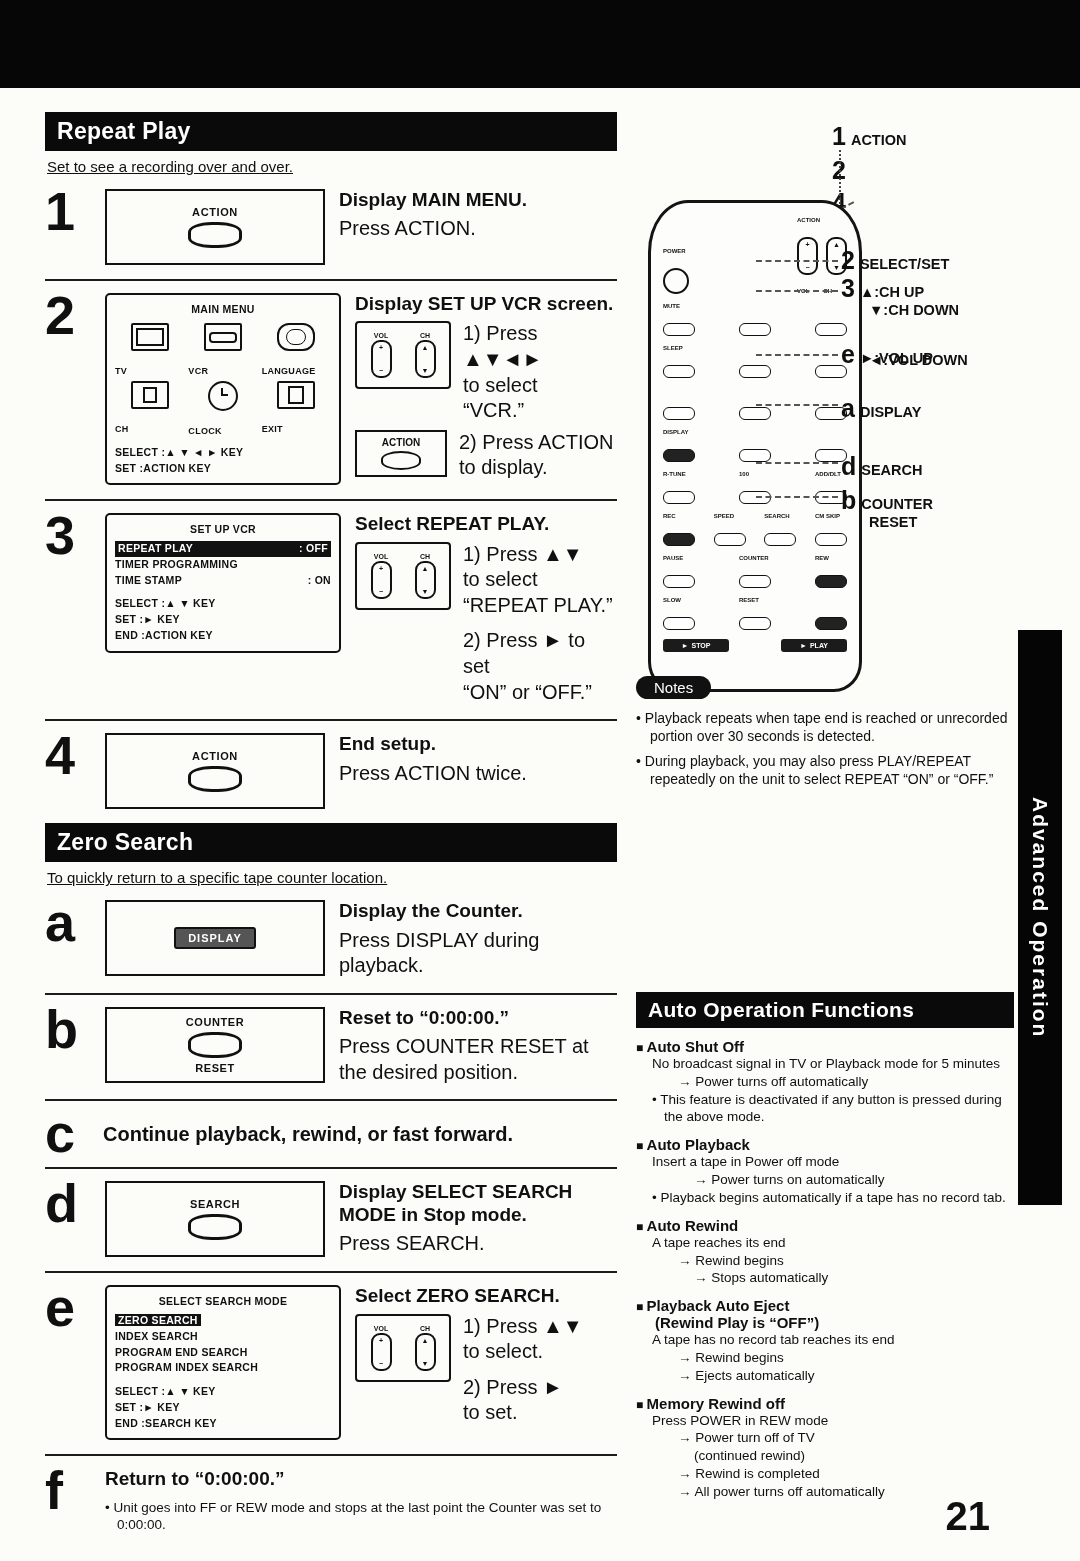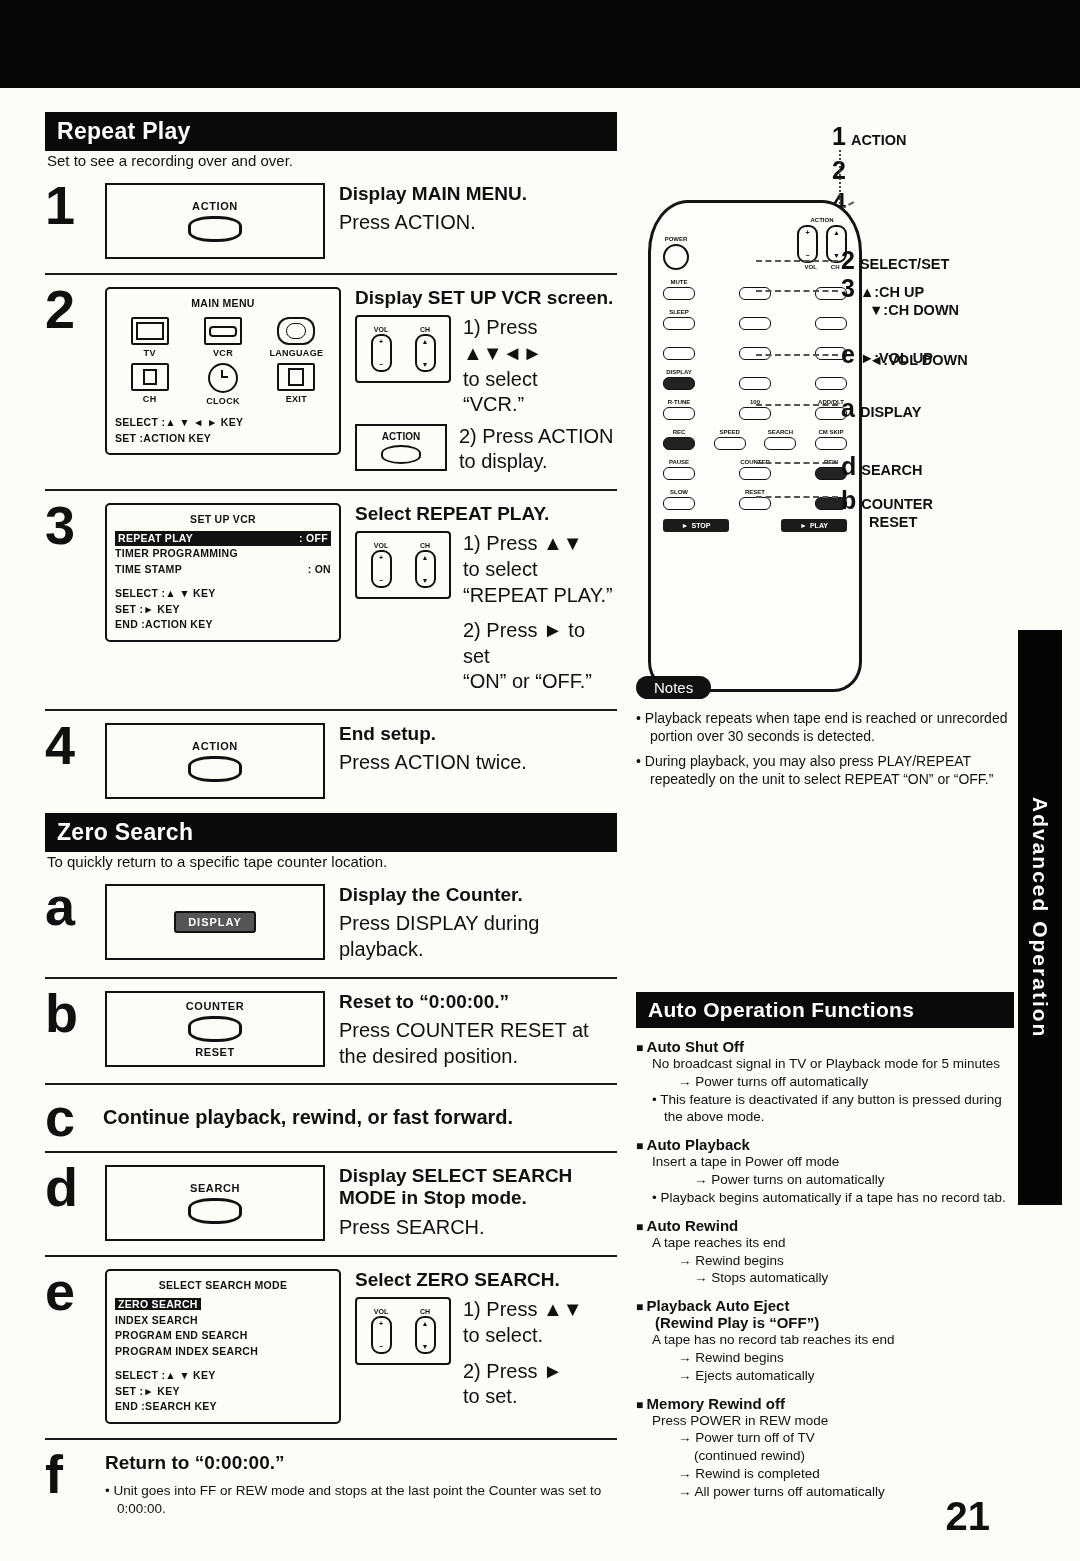--- a/index.html
+++ b/index.html
@@ -3,21 +3,21 @@
 <meta charset="utf-8">
 <style>
   html,body{margin:0;padding:0;}
   body{width:1080px;height:1561px;position:relative;background:#fcfcf9;color:#101010;
        font-family:"Liberation Sans",sans-serif;overflow:hidden;}
   .topbar{position:absolute;left:0;top:0;width:1080px;height:88px;background:#060606;}
 
   
   .left-col{position:absolute;left:45px;top:112px;width:572px;}
   .bar{background:#0a0a0a;color:#fff;font-size:23px;font-weight:bold;padding:6px 12px;letter-spacing:.3px;}
-  .intro{font-size:15px;margin:1px 2px 2px;}
+  .intro{font-size:15px;margin:7px 2px 2px;text-decoration:underline;}
   .step{display:flex;gap:14px;padding:12px 0 14px;border-bottom:2px solid #1c1c1c;align-items:flex-start;}
   .step.no-line{border-bottom:none;}
   .num{font-size:54px;font-weight:bold;line-height:.85;width:46px;flex:0 0 46px;}
   .keybox{flex:0 0 216px;border:2px solid #111;min-height:72px;display:flex;flex-direction:column;
           align-items:center;justify-content:center;gap:4px;font-size:11px;font-weight:bold;letter-spacing:.6px;}
   .oval{width:48px;height:20px;border:3px solid #111;border-radius:24px/10px;}
   .oval.sm{width:36px;height:15px;border-width:2.5px;}
   .key-display{background:#555;color:#fff;padding:3px 12px;border-radius:3px;border:2px solid #111;
                font-size:11px;font-weight:bold;letter-spacing:1px;}
   .stext{flex:1;min-width:0;}
@@ -63,21 +63,21 @@
   .callout{position:absolute;display:flex;align-items:baseline;gap:5px;white-space:nowrap;}
   .callout .big{font-size:25px;font-weight:bold;line-height:1;}
   .callout .small{font-size:14.5px;font-weight:bold;}
   .vleader{position:absolute;border-left:2px dotted #444;}
   .leader{position:absolute;border-top:2px dashed #555;}
   .diag{position:absolute;border-top:2px dashed #555;transform-origin:left center;}
   
   .remote{position:absolute;left:12px;top:80px;width:184px;height:458px;border:3px solid #141414;
           border-radius:40px 40px 28px 28px/52px 52px 30px 30px;padding:14px 12px;background:#fdfdfb;}
   .r-row{display:flex;justify-content:space-between;align-items:flex-end;margin-bottom:9px;}
-  .r-unit{display:flex;flex-direction:column;align-items:center;gap:1px;}
+  .r-unit{display:flex;flex-direction:column;align-items:flex-start;gap:13px;}
   .r-lab{font-size:6px;font-weight:bold;text-align:center;line-height:1.1;min-height:7px;}
   .pill{width:30px;height:11px;border:1.5px solid #111;border-radius:6px;background:#fff;}
   .pill.dark{background:#222;}
   .r-power{width:22px;height:22px;border:2px solid #111;border-radius:50%;}
   .r-navrow{display:flex;gap:8px;}
   .r-minilab{font-size:6px;font-weight:bold;display:flex;gap:14px;justify-content:center;}
   .r-bar{width:66px;height:13px;background:#1b1b1b;color:#fff;border-radius:3px;display:flex;
          align-items:center;justify-content:center;gap:3px;font-size:7px;font-weight:bold;}
   
   .notes{position:absolute;left:0;top:556px;width:372px;}

